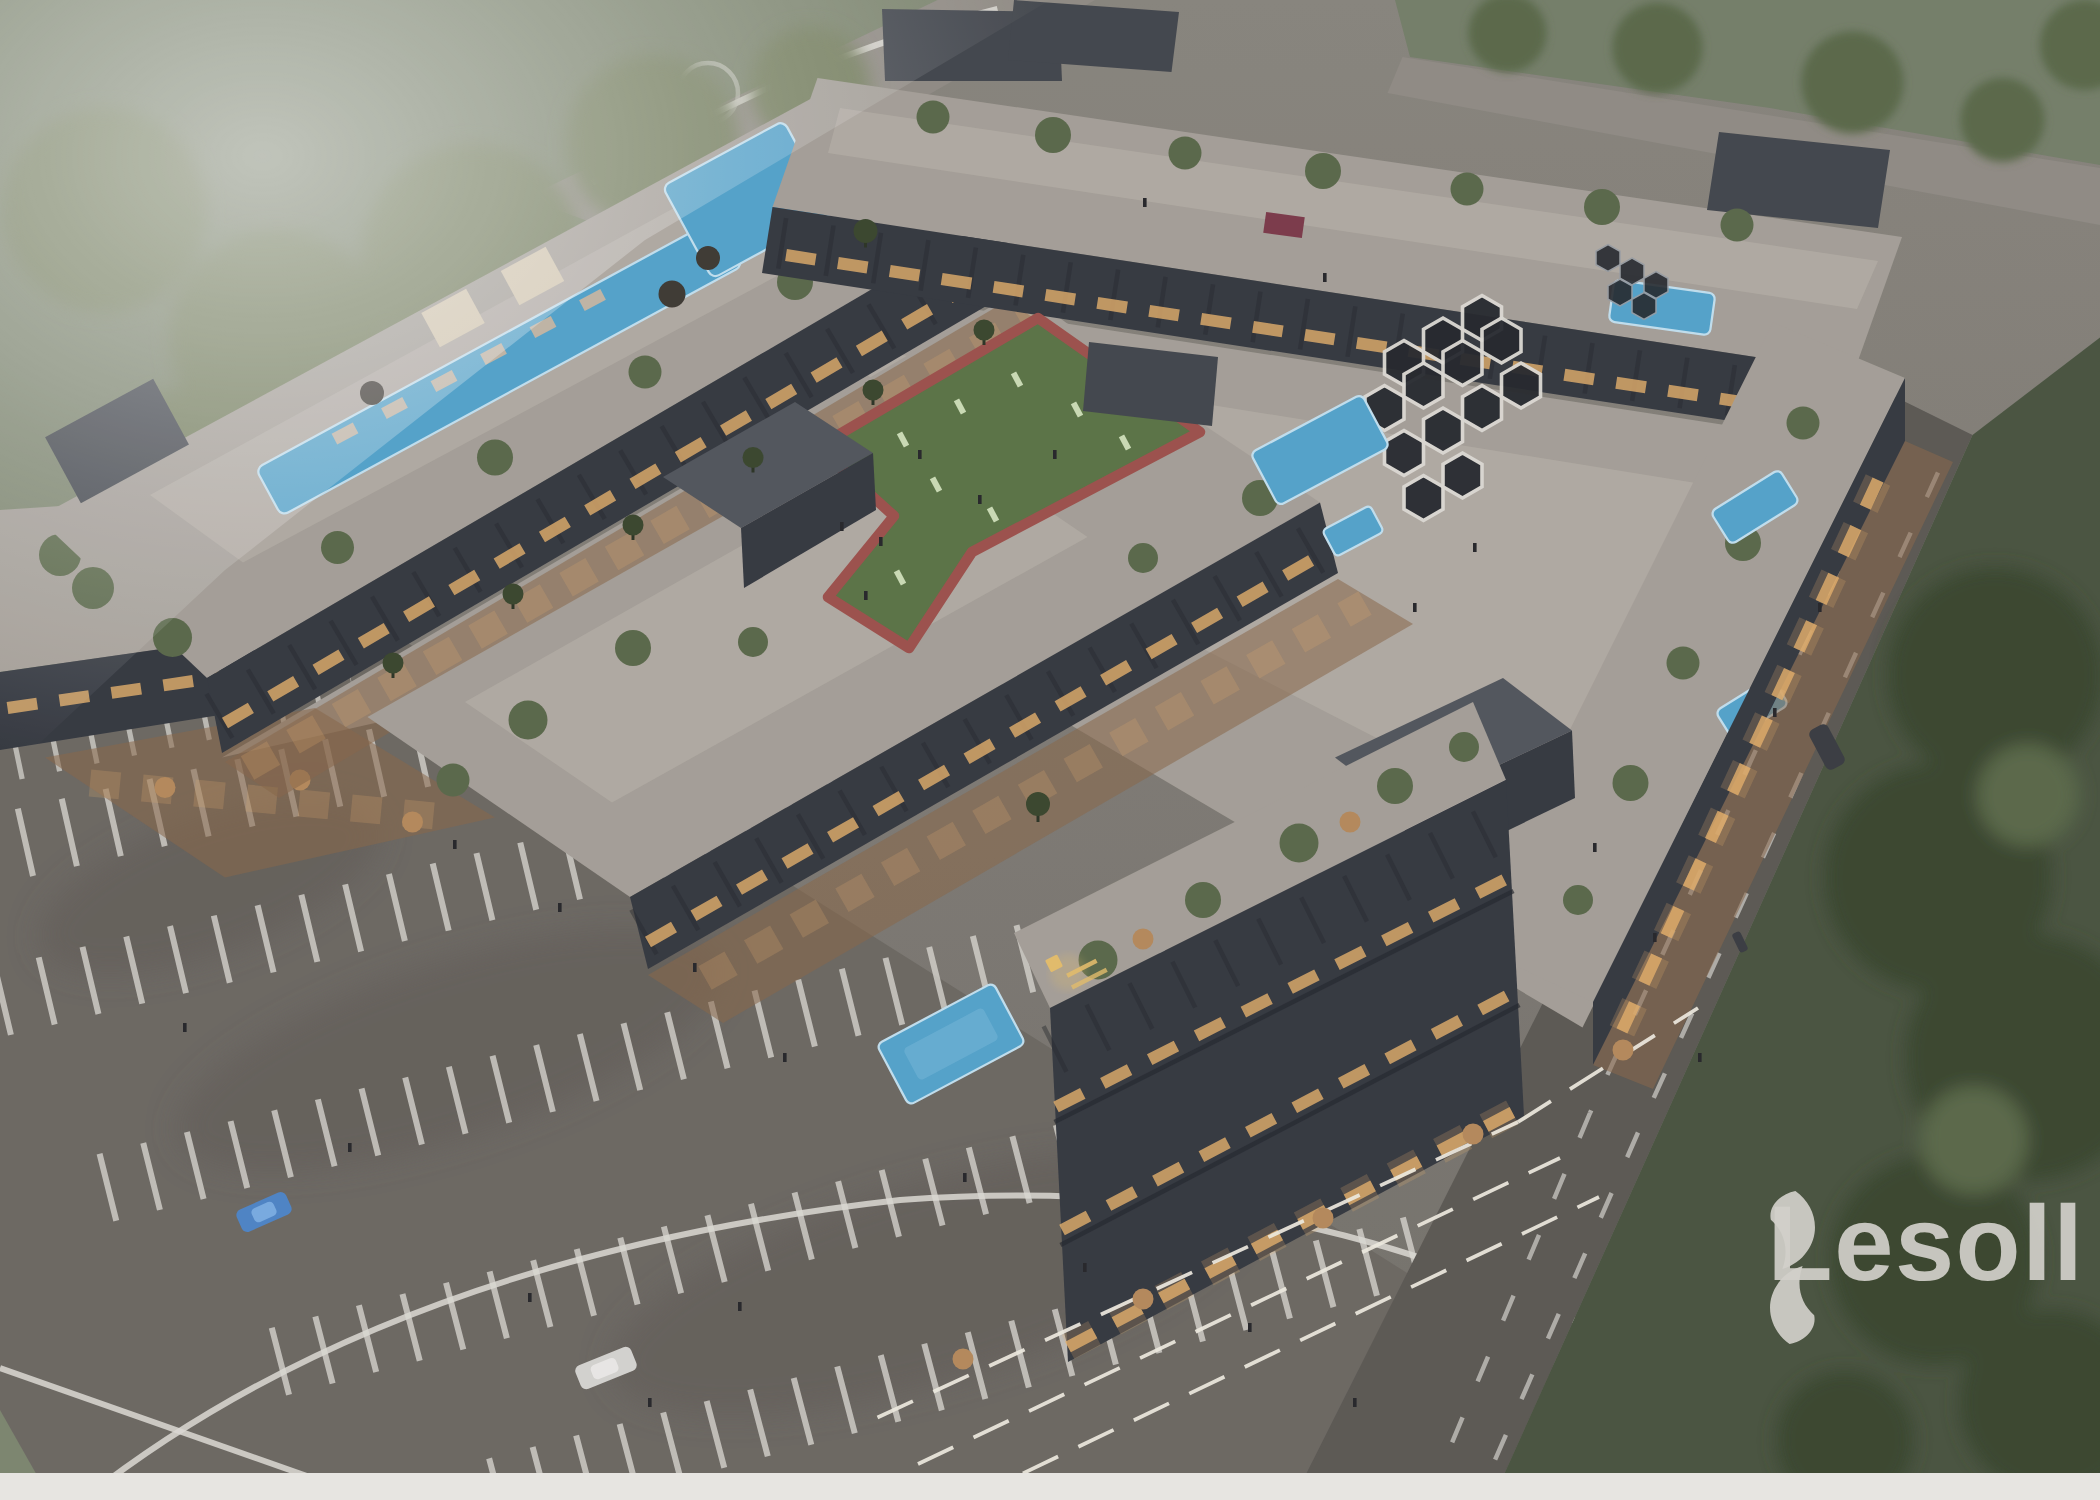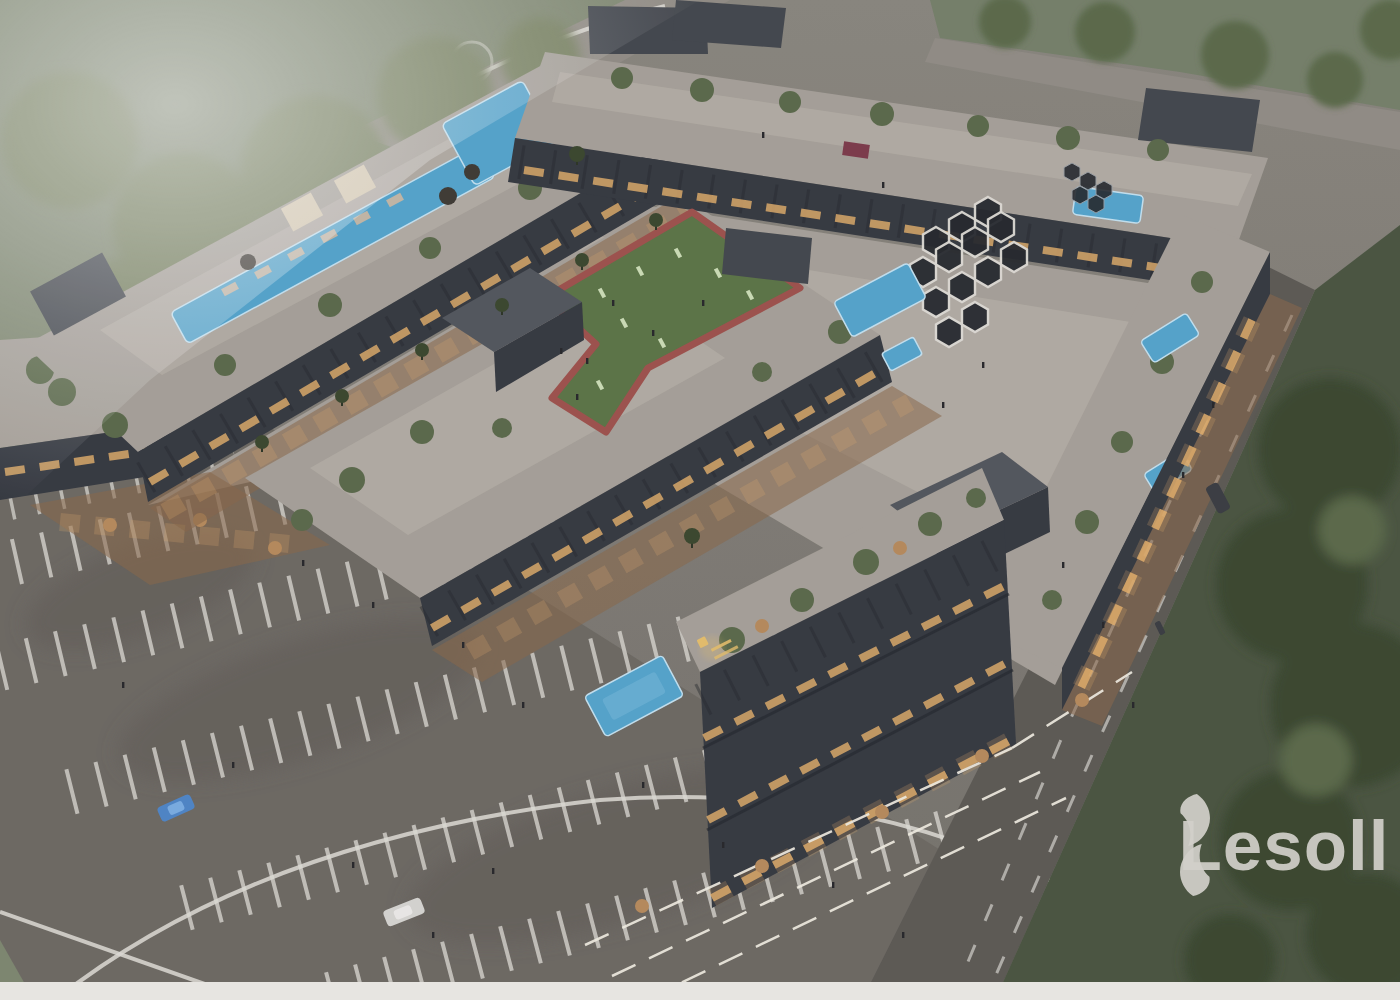--- a/index.html
+++ b/index.html
@@ -58,21 +58,21 @@
   .trunk{stroke:#2c3424;stroke-width:2;fill:none;}
   
   .watermark{
     position:absolute;left:1168px;top:792px;width:232px;height:200px;
     display:flex;flex-direction:column;align-items:center;justify-content:flex-start;
     pointer-events:none;
   }
   .wm-icon{width:54px;height:106px;opacity:.92;}
   .wm-icon path{fill:var(--watermark);}
   .wm-text{
-    margin-top:18px;font-size:71px;font-weight:700;letter-spacing:1px;
+    margin-top:2px;font-size:71px;font-weight:700;letter-spacing:1px;
     color:var(--watermark);opacity:.92;line-height:1;
   }
 </style>
 </head>
 <body>
 
 <div class="stage">
 <svg width="1400" height="1000" viewBox="0 0 1400 1000">
   <defs>
     <linearGradient id="gGround" x1="0" y1="0" x2="0" y2="1">

